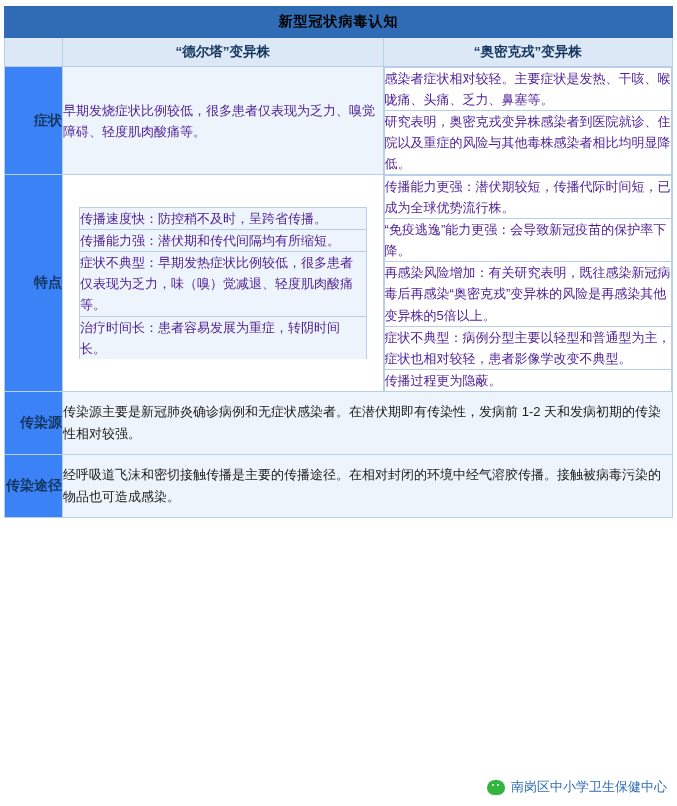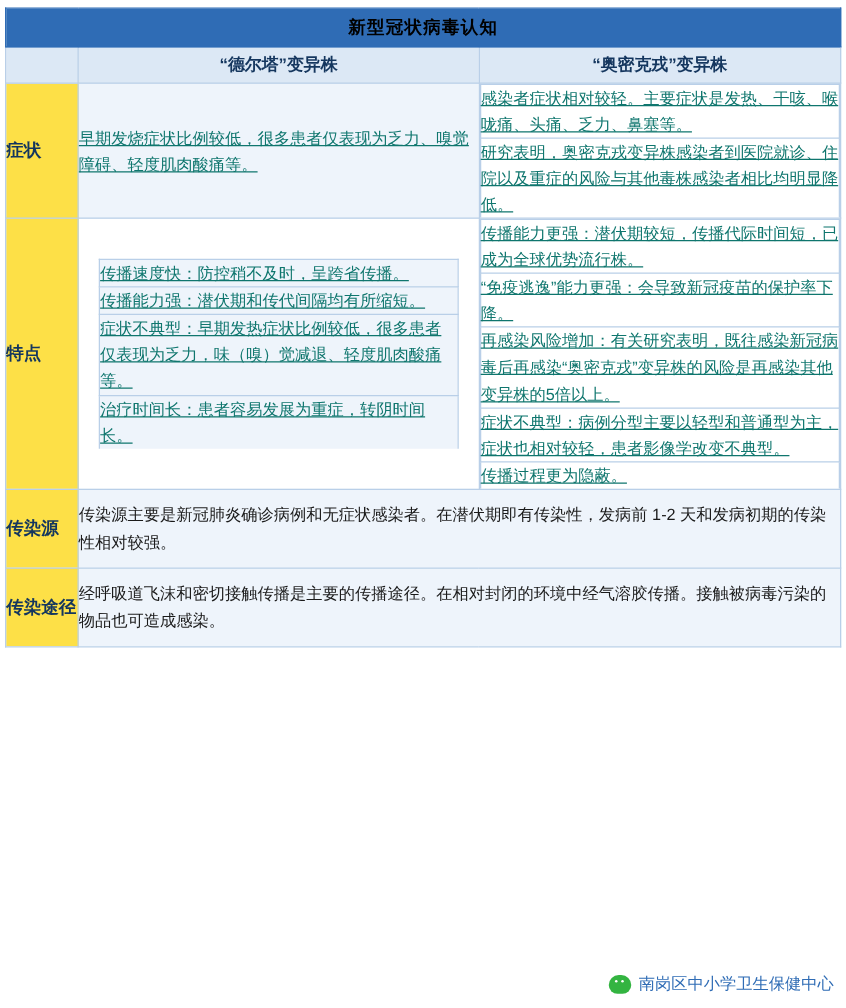--- a/index.html
+++ b/index.html
@@ -44,33 +44,32 @@
   }
   .col-head {
     background: #dce8f5;
     text-align: center;
     font-weight: bold;
     font-size: 13.5px;
     height: 28px;
     color: #14365e;
   }
   .rowlabel {
-    background: #fde047;
-    text-align: left;
+    background: #3b82f6;
+    text-align: right;
     font-weight: bold;
     font-size: 14px;
     color: #14365e;
     width: 58px;
   }
   .cell {
     font-size: 13px;
     line-height: 1.62;
     padding: 10px 11px;
-    color: #0f766e;
-    text-decoration: underline;
+    color: #4c1d95;
   }
   .cell-blue {
     background: #eef4fb;
   }
   .cell-white {
     background: #ffffff;
   }
   .nested {
     border-collapse: collapse;
     width: 100%;

